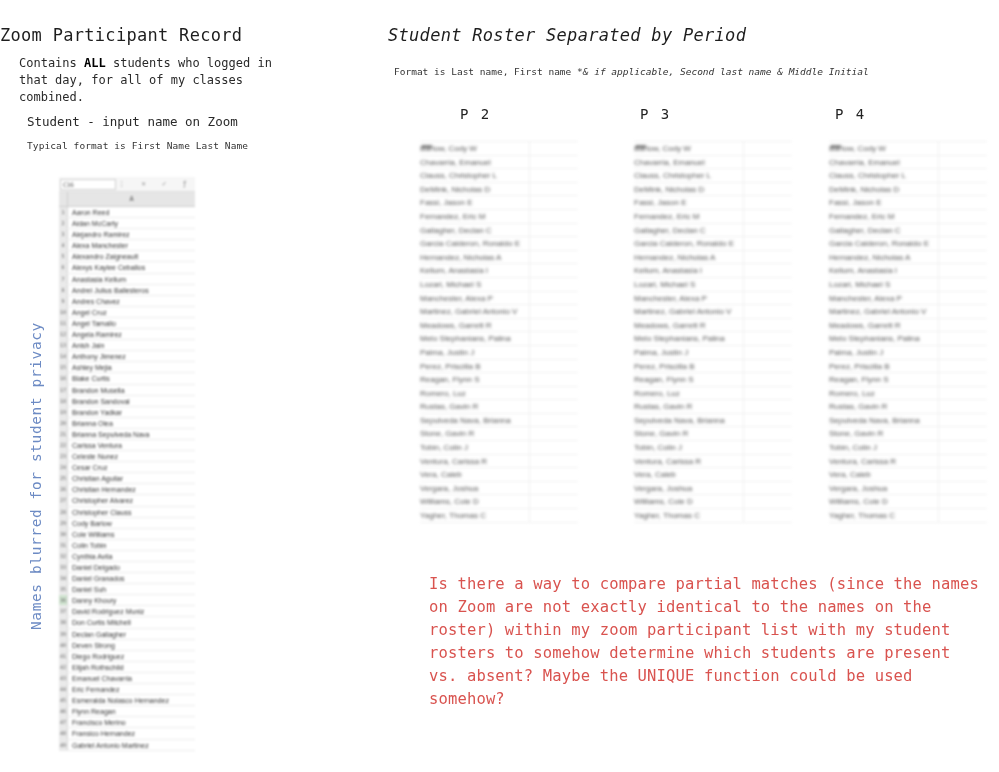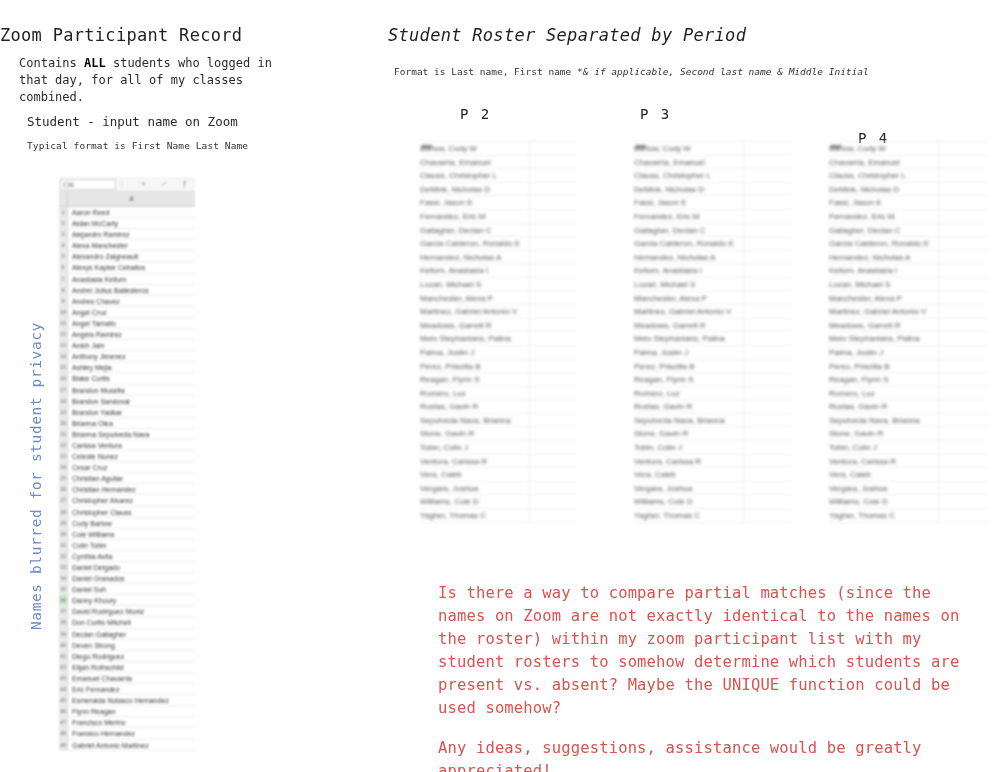--- a/index.html
+++ b/index.html
@@ -13,21 +13,21 @@
     .desc { position: absolute; left: 19px; top: 55px; width: 280px; font-size: 12px; line-height: 17px; color: #2a2a2a; }
     .desc b { font-weight: bold; color: #000; }
 
     .sub1 { position: absolute; left: 27px; top: 114px; font-size: 12.5px; color: #2a2a2a; white-space: nowrap; }
     .sub2 { position: absolute; left: 27px; top: 140px; font-size: 9.5px; color: #333; white-space: nowrap; letter-spacing: 0.1px; }
 
     .format-note { position: absolute; left: 378px; top: 66px; font-size: 9.5px; color: #333; white-space: nowrap; margin-left: 16px; }
     .format-note i { font-style: italic; }
 
     .period { position: absolute; top: 106px; font-size: 14px; color: #222; letter-spacing: 2px; text-align: center; }
-    #p2 { left: 460px; } #p3 { left: 640px; } #p4 { left: 858px; margin-top: 24px; }
+    #p2 { left: 460px; } #p3 { left: 640px; } #p4 { left: 835px; }
 
     .vertical-note { position: absolute; left: 28px; top: 630px; transform-origin: 0 0; transform: rotate(-90deg); font-size: 14.5px; color: #6d8bc4; white-space: nowrap; letter-spacing: 0.6px; }
 
     
     .excel { position: absolute; left: 59px; top: 177px; width: 136px; height: 578px; background: #fff; filter: blur(1.1px); }
     .excel .formula-bar { height: 15px; display: flex; align-items: center; background: #f6f6f6; border-bottom: 1px solid #e0e0e0; }
     .excel .namebox { width: 56px; height: 11px; margin-left: 1px; border: 1px solid #d0d0d0; background: #fff; font-size: 6px; color: #555; padding-left: 2px; line-height: 9px; }
     .excel .fx { flex: 1; font-size: 7px; color: #888; text-align: center; letter-spacing: 6px; }
     .excel .colhead { height: 15px; display: flex; background: #e6e6e6; border-bottom: 1px solid #cfcfcf; }
     .excel .corner { width: 9px; border-right: 1px solid #cfcfcf; }
@@ -40,21 +40,21 @@
     
     .roster { position: absolute; top: 133px; width: 158px; filter: blur(1.4px); }
     #roster-p2 { left: 420px; } #roster-p3 { left: 634px; } #roster-p4 { left: 829px; }
     .roster .hdr { height: 9px; border-bottom: 1px solid #eee; }
     .roster .hdr span { display: inline-block; width: 10px; height: 3px; background: #888; margin-left: 2px; }
     .roster .r { height: 13.6px; display: flex; border-bottom: 1px solid #efefef; }
     .roster .n { width: 110px; font-family: "Liberation Sans", sans-serif; font-size: 8px; color: #555; line-height: 13px; white-space: nowrap; overflow: hidden; border-right: 1px solid #eee; }
     .roster .e { flex: 1; }
 
     .question { position: absolute; left: 421px; top: 565px; width: 570px; font-size: 15.5px; line-height: 23px; color: #d9534f; letter-spacing: 0.15px; }
-    .question p { margin: 17px; }
+    .question p { margin: 8px; }
   </style>
 </head>
 <body>
 
 <div class="title" id="zoom-title">Zoom Participant Record</div>
 
 <div class="desc"><span>Contains </span><b>ALL</b><span> students who logged in that day, for all of my classes combined.</span></div>
 
 <div class="sub1">Student - input name on Zoom</div>
 <div class="sub2">Typical format is First Name Last Name</div>
@@ -619,14 +619,13 @@
       <div class="e"></div>
     </div>
     <div class="r">
       <div class="n">Yagher, Thomas C</div>
       <div class="e"></div>
     </div>
   </div>
 
 <div class="question">
   <p>Is there a way to compare partial matches (since the names on Zoom are not exactly identical to the names on the roster) within my zoom participant list with my student rosters to somehow determine which students are present vs. absent? Maybe the UNIQUE function could be used somehow?</p>
-  <p>Any ideas, suggestions, assistance would be greatly appreciated!</p>
 </div>
 
 </body></html>

